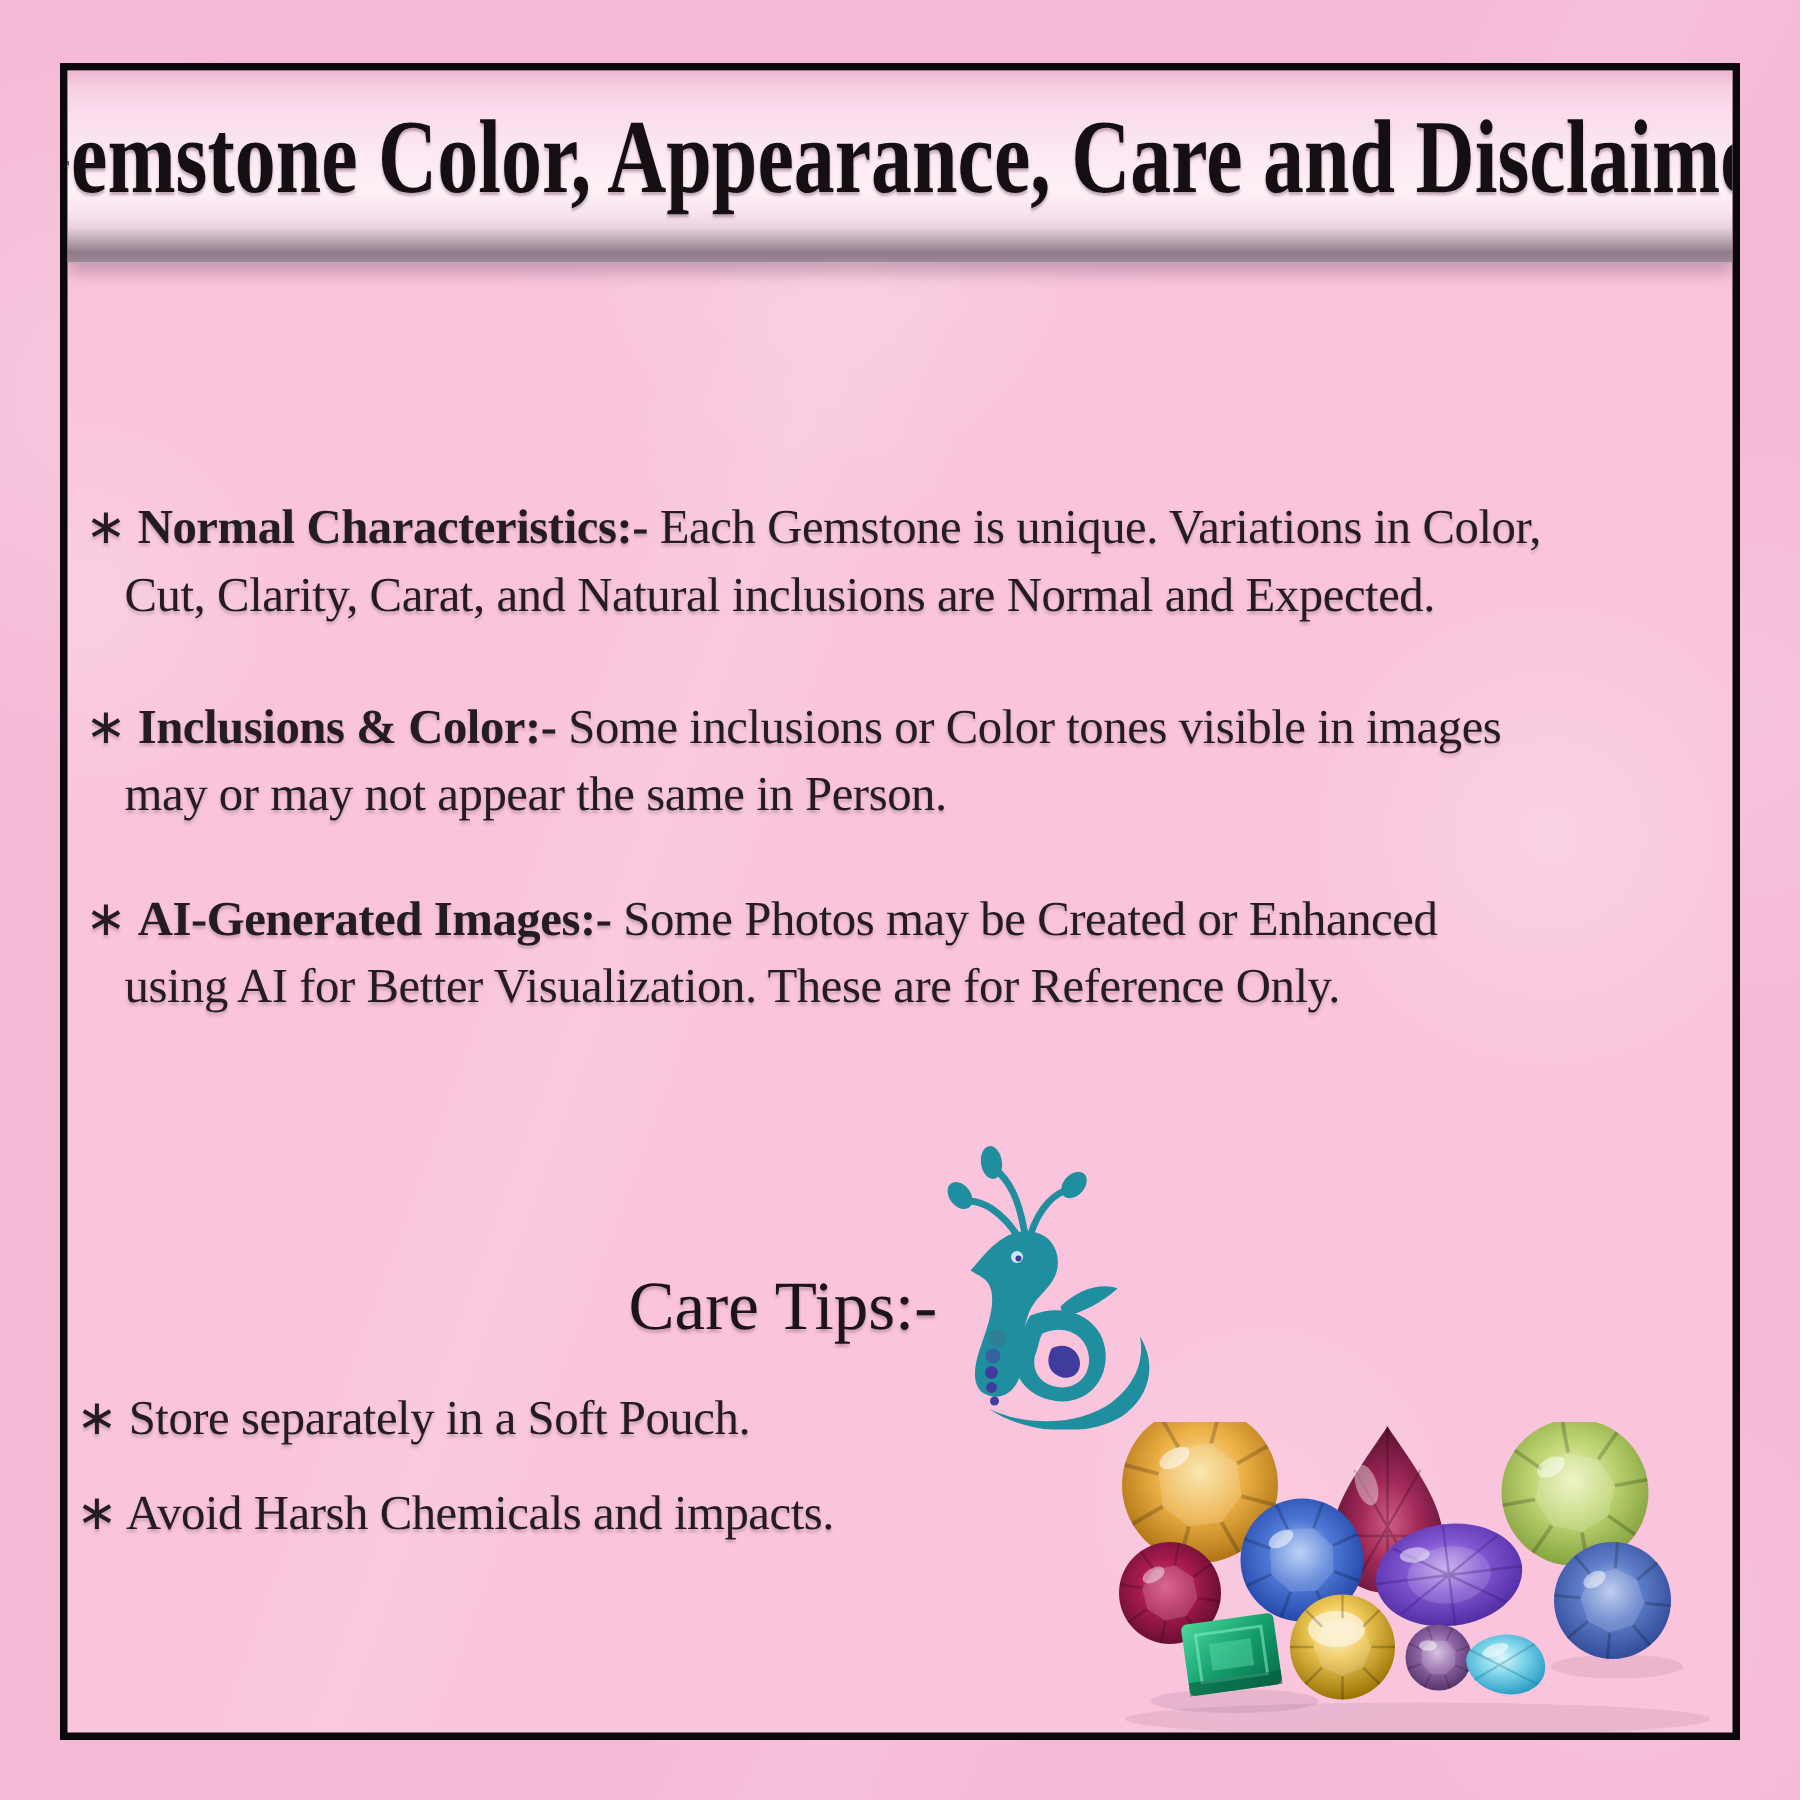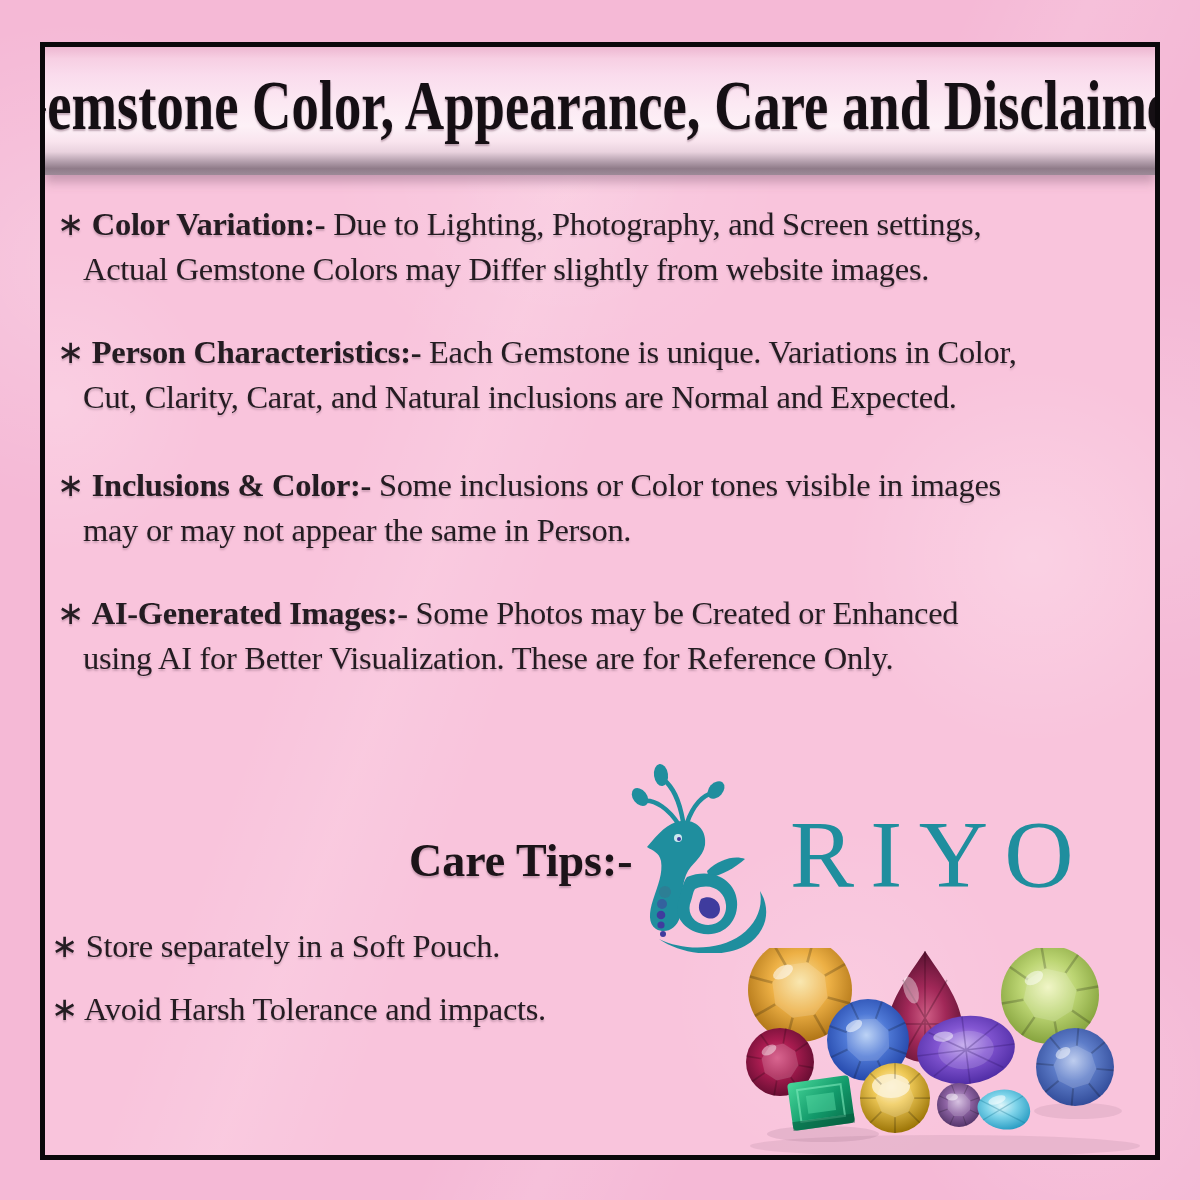--- a/index.html
+++ b/index.html
@@ -39,44 +39,42 @@
   }
   .item,.tip{
     position:absolute;left:12px;width:1085px;
     font-size:32.5px;line-height:45px;letter-spacing:-0.3px;color:#241c22;
     white-space:pre-line;padding-left:26px;text-indent:-26px;
     text-shadow:0 2px 2px rgba(120,85,105,0.35);
   }
   .tip{left:6px;width:1000px;}
   .item .label{font-weight:bold;}
   .care-heading{
-    position:absolute;left:360px;top:783px;margin:4px;
-    font-size:46px;font-weight:bold;color:#1c1419;white-space:nowrap;
+    position:absolute;left:360px;top:783px;margin:14px;
+    font-size:46px;font-weight:normal;color:#1c1419;white-space:nowrap;
     text-shadow:0 2px 2px rgba(120,85,105,0.4);
   }
   .riyo{
     position:absolute;left:745px;top:760px;
     font-size:96px;line-height:1;letter-spacing:0.17em;color:#1f8e9e;white-space:nowrap;
   }
   .peacock{position:absolute;left:578px;top:714px;}
   .gems{position:absolute;left:688px;top:901px;}
 </style>
 </head>
 <body>
 
 <div class="frame">
 
   <header class="titlebar">
     <h1>Gemstone Color, Appearance, Care and Disclaimer</h1>
   </header>
 
-  <div class="item" style="top:155px"><span class="star">∗</span> <span class="label">Color Variation:-</span><span class="text"> Due to Lighting, Photography, and Screen settings,
-Actual Gemstone Colors may Differ slightly from website images.</span></div>
-
-  <div class="item" style="top:283px"><span class="star">∗</span> <span class="label">Person Characteristics:-</span><span class="text"> Each Gemstone is unique. Variations in Color,
+
+  <div class="item" style="top:283px"><span class="star">∗</span> <span class="label">Normal Characteristics:-</span><span class="text"> Each Gemstone is unique. Variations in Color,
 Cut, Clarity, Carat, and Natural inclusions are Normal and Expected.</span></div>
 
   <div class="item" style="top:544px"><span class="star">∗</span> <span class="label">AI-Generated Images:-</span><span class="text"> Some Photos may be Created or Enhanced
 using AI for Better Visualization. These are for Reference Only.</span></div>
 
   <div class="item" style="top:416px"><span class="star">∗</span> <span class="label">Inclusions &amp; Color:-</span><span class="text"> Some inclusions or Color tones visible in images
 may or may not appear the same in Person.</span></div>
 
 
   <h2 class="care-heading">Care Tips:-</h2>
@@ -100,24 +98,23 @@
     <circle cx="39" cy="143" r="5" fill="#34629e"></circle>
     <circle cx="38" cy="154" r="4.3" fill="#3f3c9e"></circle>
     <circle cx="38" cy="164" r="3.6" fill="#3f3c9e"></circle>
     <circle cx="40" cy="173" r="3" fill="#3f3c9e"></circle>
     <path fill="#1f8e9e" d="M64,116 C88,106 112,118 114,140 C116,162 98,178 76,172 C58,167 50,152 56,138 C59,129 60,121 64,116 Z"></path>
     <path fill="#f9c4dc" d="M72,128 C88,121 102,130 103,144 C104,158 92,167 79,163 C68,160 64,149 68,140 C70,134 70,131 72,128 Z"></path>
     <path fill="#3f3c9e" d="M78,138 C87,133 97,139 97,148 C97,156 89,160 82,156 C76,153 74,146 78,138 Z"></path>
     <path fill="#1f8e9e" d="M36,178 C60,190 96,190 118,174 C134,162 140,146 137,130 C148,148 144,168 128,181 C106,198 62,196 36,178 Z"></path>
   </svg>
 
-  <div class="riyo">RIYO</div>
 
   <div class="tip" style="top:877px"><span class="star">∗</span> <span>Store separately in a Soft Pouch.</span></div>
-  <div class="tip" style="top:940px"><span class="star">∗</span> <span>Avoid Harsh Tolerance and impacts.</span></div>
+  <div class="tip" style="top:940px"><span class="star">∗</span> <span>Avoid Harsh Chemicals and impacts.</span></div>
 
   <svg class="gems" width="425" height="212" viewBox="0 0 425 212" aria-hidden="true">
     <defs>
       <radialGradient id="gCit" cx="50%" cy="42%" r="62%">
           <stop offset="0%" stop-color="#f8e3a2"></stop>
           <stop offset="45%" stop-color="#edb045"></stop>
           <stop offset="100%" stop-color="#a76c10"></stop>
         </radialGradient>
       <radialGradient id="gGar" cx="52%" cy="58%" r="62%">
           <stop offset="0%" stop-color="#cf5d85"></stop>

